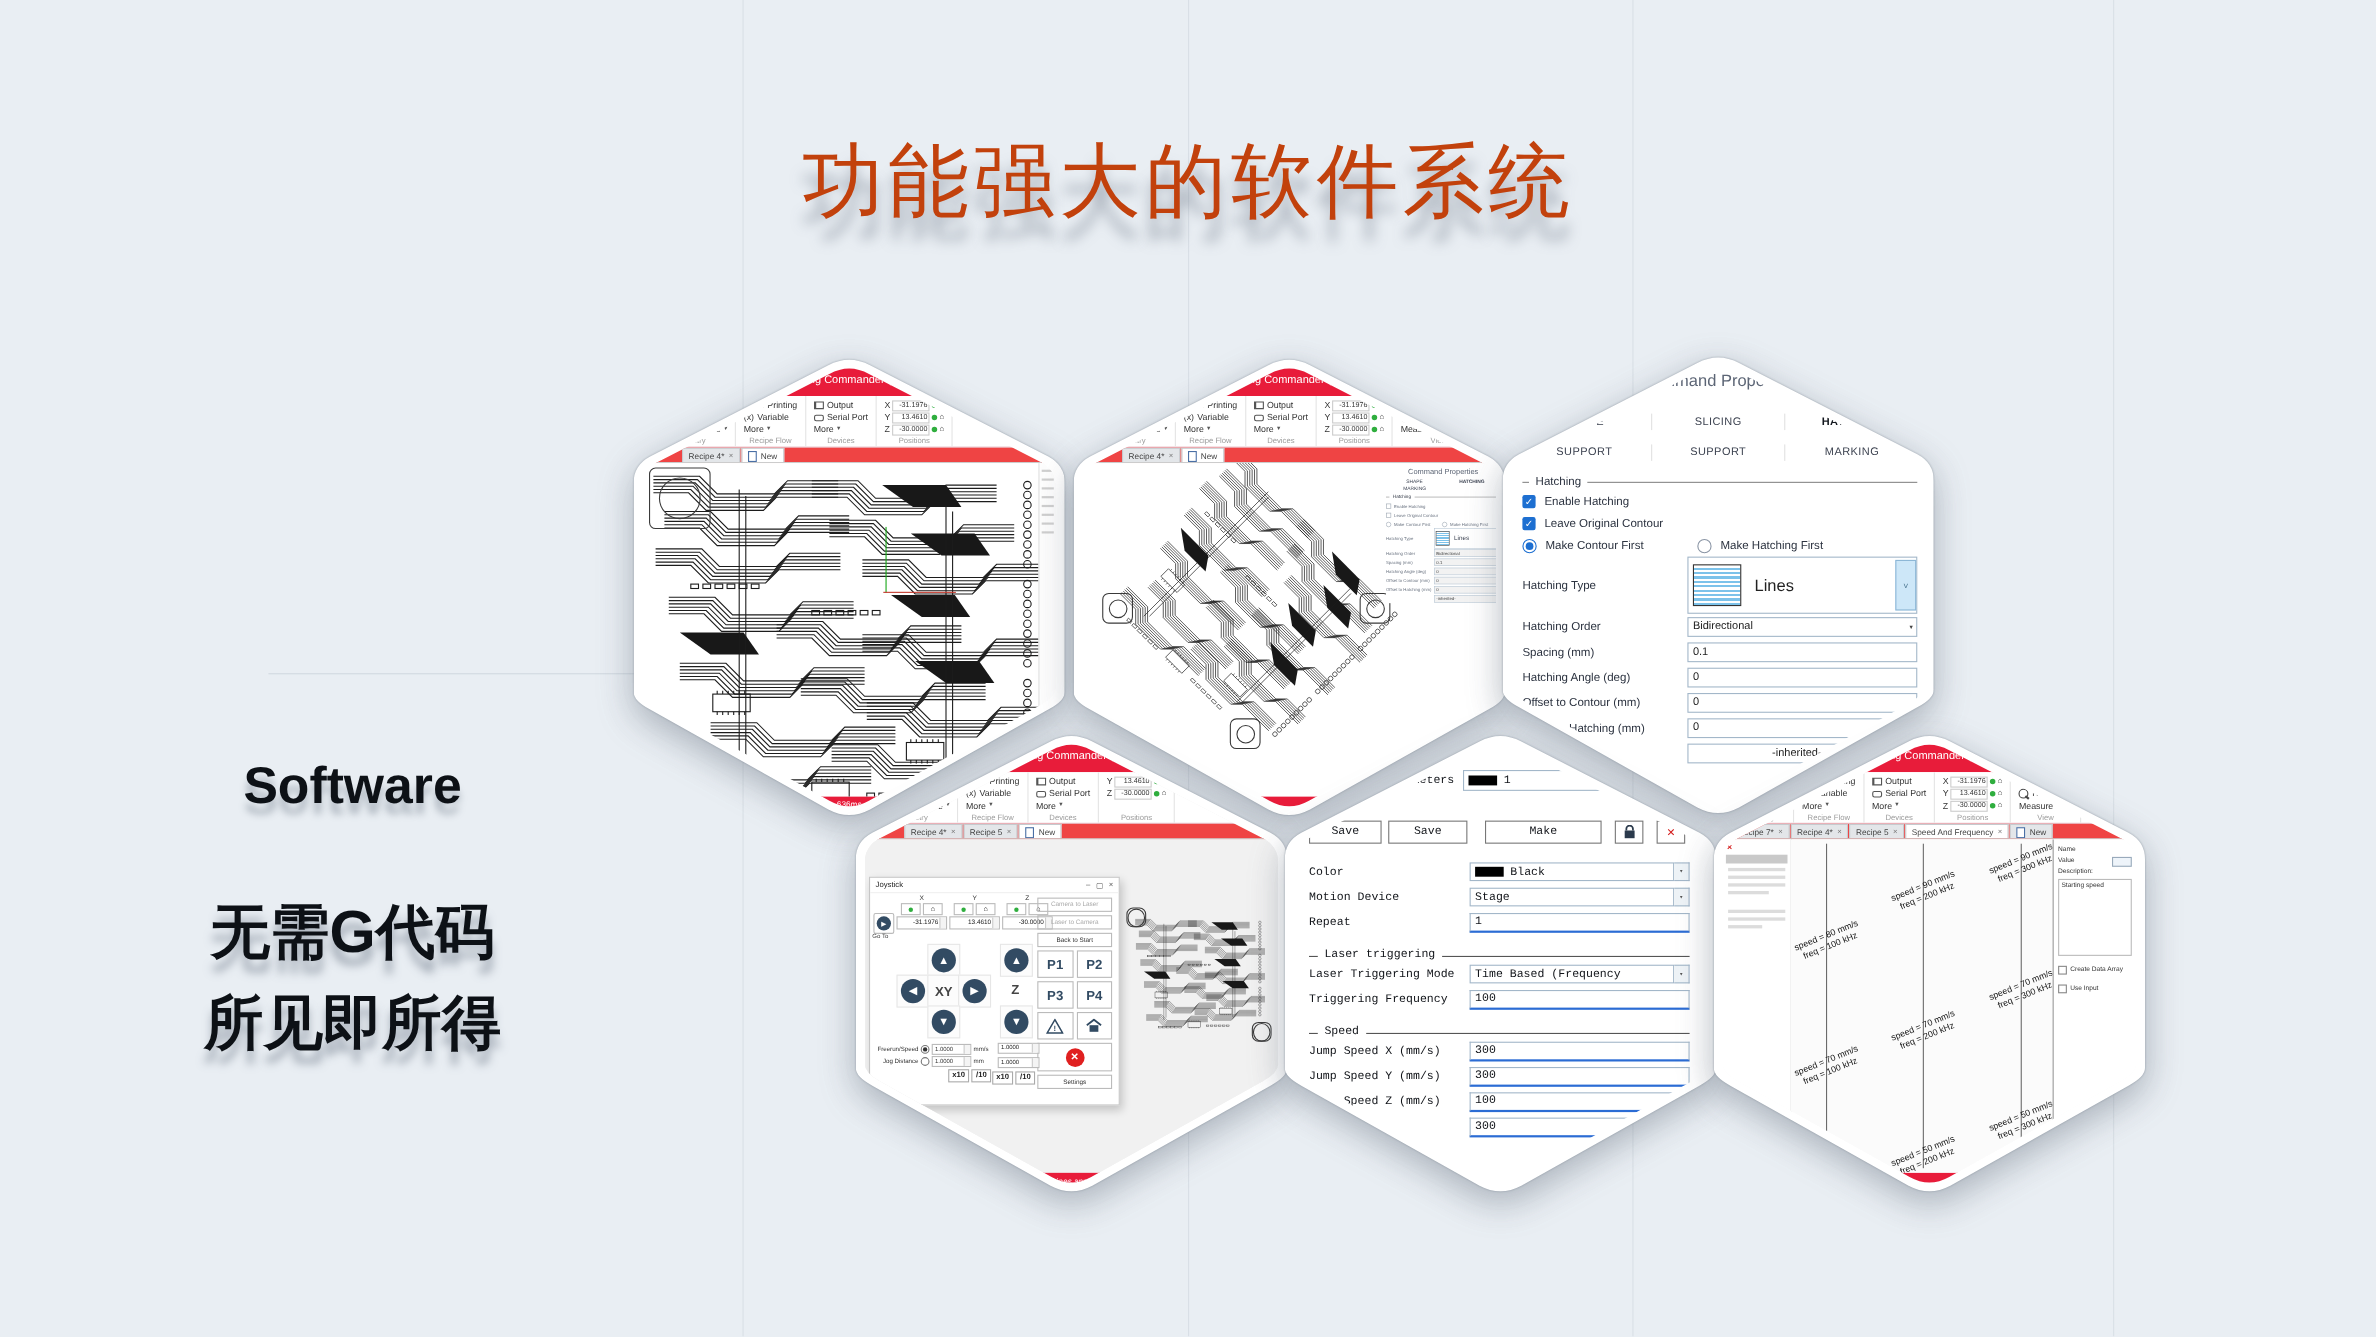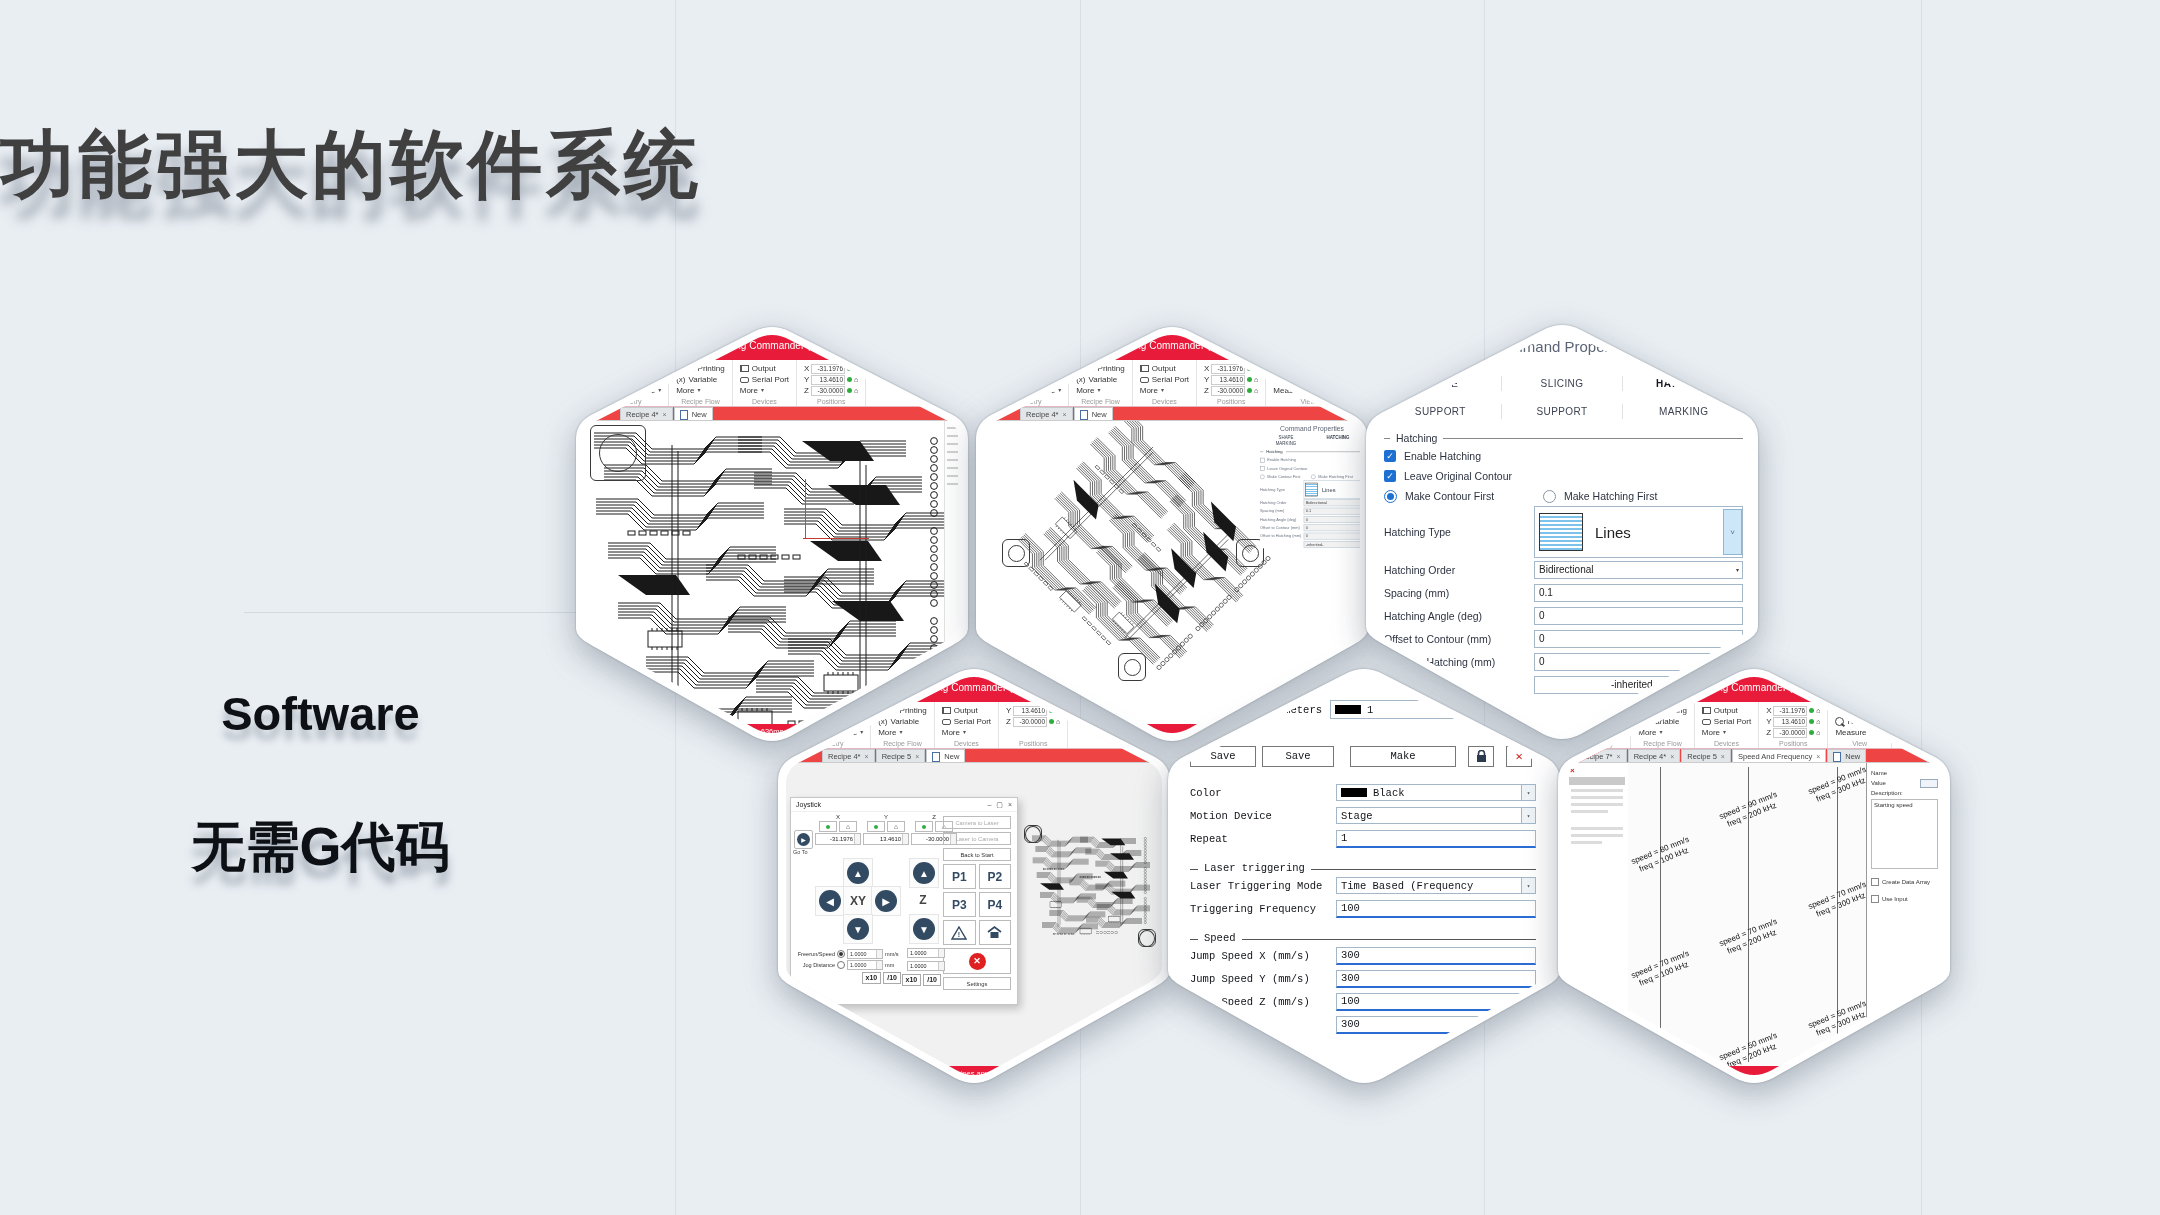--- a/index.html
+++ b/index.html
@@ -3,22 +3,22 @@
 <meta charset="utf-8">
 <style>
   html,body{margin:0;padding:0}
   body{width:2160px;height:1215px;position:relative;overflow:hidden;background:#e9eef3;
        font-family:"Liberation Sans",sans-serif;color:#14181d}
   
   .vl{position:absolute;top:0;bottom:0;width:1px;background:#d9dfe6}
   .hl{position:absolute;height:1px;background:#d2d9e0}
 
   
-  .main-title{position:absolute;left:0;width:100%;top:116px;font-size:74px;
-      font-weight:700;letter-spacing:4px;color:#404040;
+  .main-title{position:absolute;left:0;width:100%;top:116px;text-align:center;font-size:74px;
+      font-weight:400;letter-spacing:4px;color:#c2410c;
       text-shadow:0 20px 12px rgba(100,112,128,.55)}
 
   
   .side-block{position:absolute;left:48px;top:678px;width:545px;text-align:center;color:#0d1116}
   .side-cn{font-size:47px;font-weight:700;text-shadow:0 10px 7px rgba(100,112,128,.4)}
   .side-en{font-size:47px;font-weight:600;margin-top:8px;text-shadow:0 10px 7px rgba(100,112,128,.4)}
   .side-sl1{font-size:54px;font-weight:800;margin-top:70px;text-shadow:0 12px 8px rgba(100,112,128,.5)}
   .side-sl2{font-size:54px;font-weight:800;margin-top:10px;text-shadow:0 12px 8px rgba(100,112,128,.5)}
 
   
@@ -291,20 +291,21 @@
 <div class="vl" style="left:1080px"></div>
 <div class="vl" style="left:1484px"></div>
 <div class="vl" style="left:1921px"></div>
 <div class="hl" style="left:244px;top:612px;width:348px"></div>
 
 <div class="main-title">功能强大的软件系统</div>
 
 <div class="side-block">
   <div class="side-en">Software</div>
   <div class="side-sl1">无需G代码</div>
+  <div class="side-sl2">所见即所得</div>
 </div>
 
 <div class="hex z1" style="left:576px;top:322px">
   <div class="hexb"></div>
   <div class="hexc">
     <div class="app">
       <div class="tbar">Smart Processing Commander (Demo Version)</div>
       <div class="rb">
         <div class="rbg">
           <div>

